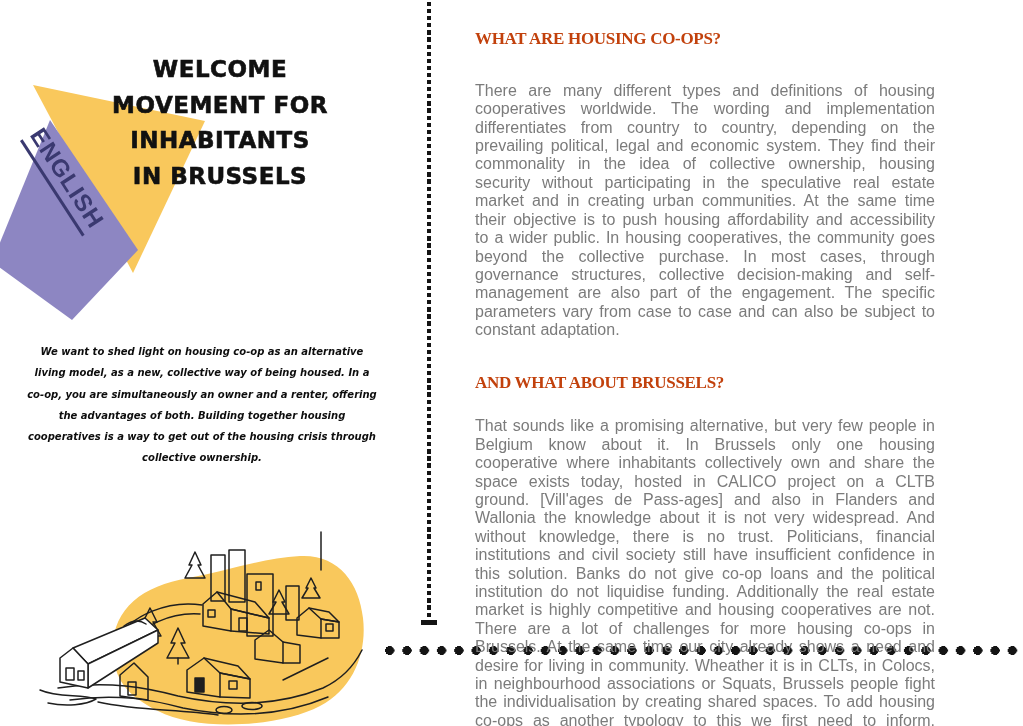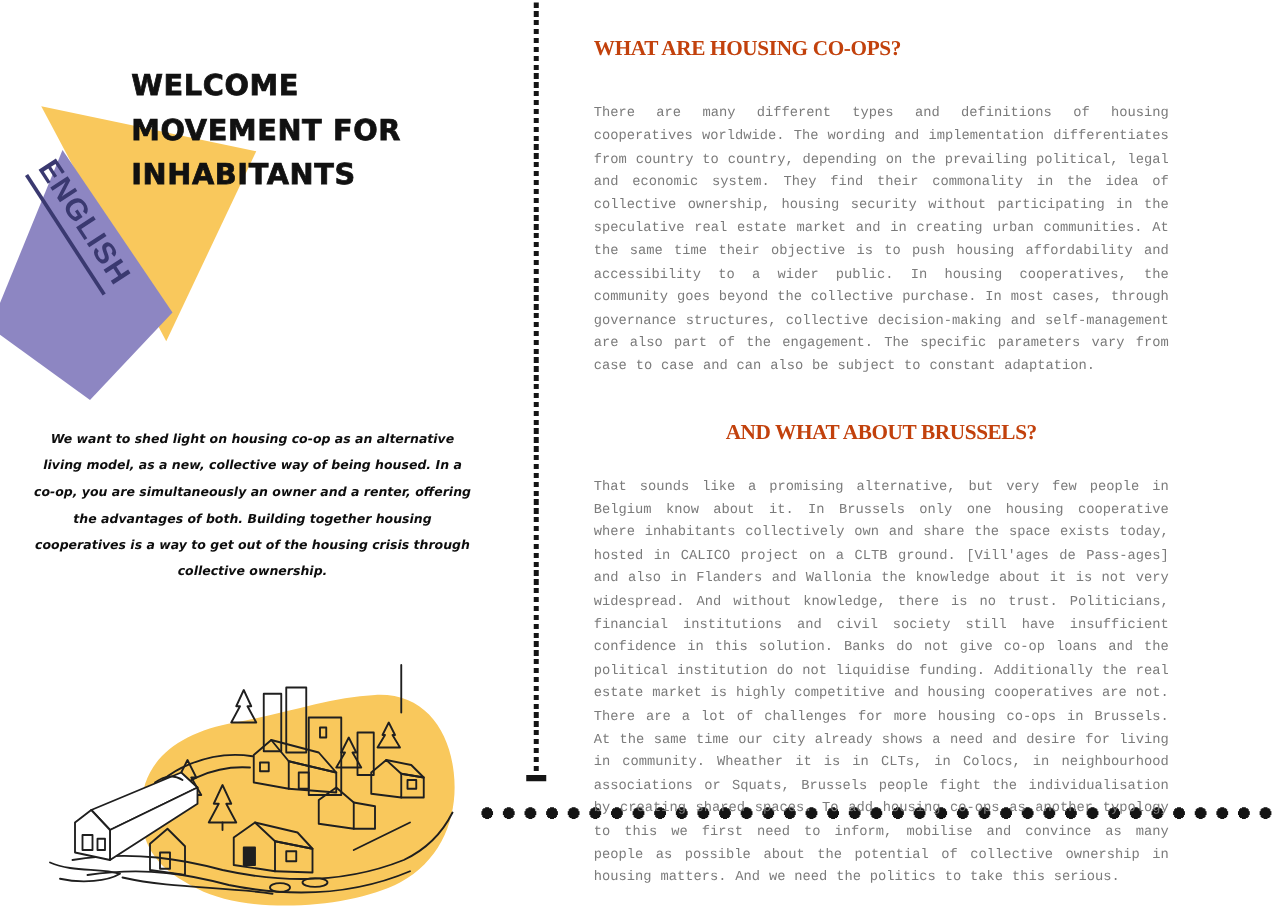--- a/index.html
+++ b/index.html
@@ -14,21 +14,21 @@
     position:absolute;left:46px;top:124px;
     transform:rotate(57deg);transform-origin:0 0;
     font-family:"Liberation Sans", sans-serif;
     font-weight:bold;font-size:24px;letter-spacing:1px;
     color:var(--dark_purple);
     border-bottom:3px solid var(--dark_purple);
     padding-bottom:4px;line-height:1;
   }
   .title{
     position:absolute;left:105px;top:52px;width:230px;
-    color:var(--ink);
+    text-align:center;color:var(--ink);
     font-family:"DejaVu Sans", sans-serif;
     font-weight:900;font-size:23px;line-height:35.5px;
     letter-spacing:0.5px;
     -webkit-text-stroke:0.6px var(--ink);
   }
   .intro{
     position:absolute;left:26px;top:341px;width:352px;
     text-align:center;color:#0d0d0d;
     font-family:"DejaVu Sans", sans-serif;
     font-style:italic;font-weight:bold;
@@ -47,44 +47,45 @@
     background-image:radial-gradient(circle 4.6px at 4.7px 5.5px,#141414 98%,transparent 100%);
     background-size:17.3px 11px;background-repeat:repeat-x;
   }
   
   .rightcol{position:absolute;left:475px;top:22px;width:460px;}
   .rightcol h1{
     margin:8px 0 34px 0;color:#c2410c;
     font-family:Liberation Serif, serif;
     font-weight:800;font-size:17px;line-height:1.05;letter-spacing:-0.3px;
   }
-  .rightcol h1.second{margin:12px 0 26px 0;text-align:center;}
+  .rightcol h1.second{margin:12px 0 26px 0;}
   .rightcol p{
     margin:0 0 34px 0;color:#7b7b7b;
-    font-size:11px;line-height:18.4px;
-    text-align:justify;word-spacing:0.5px;font-family:Liberation Mono, monospace;
+    font-size:16px;line-height:18.4px;
+    text-align:justify;word-spacing:0.5px;
   }
   .tri{fill:var(--yellow);}
   .dia{fill:var(--purple);}
 </style>
 </head>
 <body>
 
 <div class="shapes">
   <svg width="280" height="360" viewBox="0 0 280 360">
     <polygon class="tri" points="33,85 205,121 133,273"></polygon>
     <polygon class="dia" points="50,120 138,250 72,320 -8,262"></polygon>
   </svg>
   <div class="english">ENGLISH</div>
 </div>
 
 <div class="title">
   <div>WELCOME</div>
   <div>MOVEMENT FOR</div>
   <div>INHABITANTS</div>
+  <div>IN BRUSSELS</div>
 </div>
 
 <div class="intro">We want to shed light on housing co-op as an alternative living model, as a new, collective way of being housed. In a co-op, you are simultaneously an owner and a renter, offering the advantages of both. Building together housing cooperatives is a way to get out of the housing crisis through collective ownership.</div>
 
 <div class="illus">
   <svg width="350" height="196" viewBox="0 0 350 196" fill="none" stroke="#1f1f1f" stroke-width="1.5" stroke-linejoin="round" stroke-linecap="round">
 
     <path d="M 85,118 C 85,78 115,56 160,48 C 200,41 235,28 272,26 C 310,24 331,52 335,88 C 339,122 326,158 292,176 C 252,197 170,202 130,181 C 100,166 85,150 85,118 Z" fill="#F9C85C" stroke="none"></path>
 
     <g>

